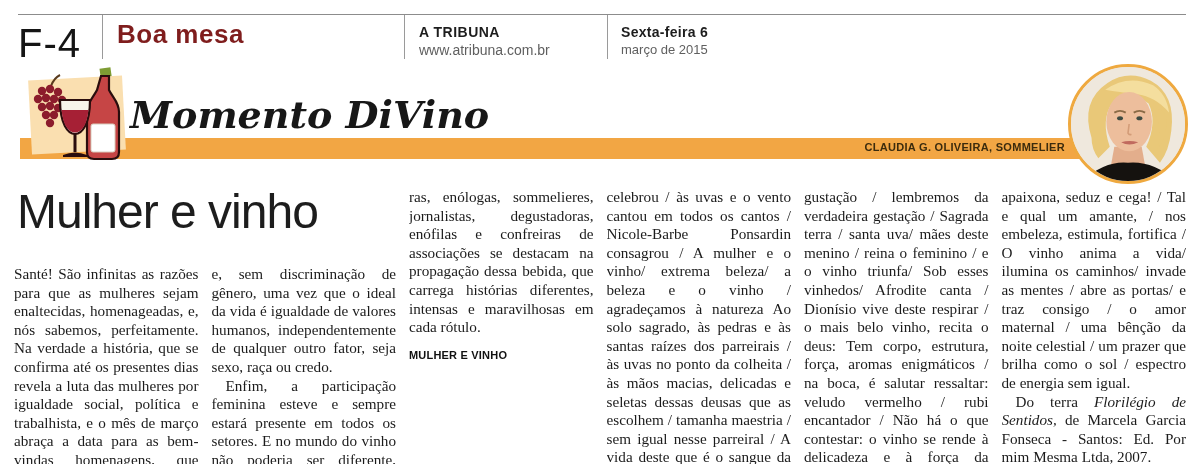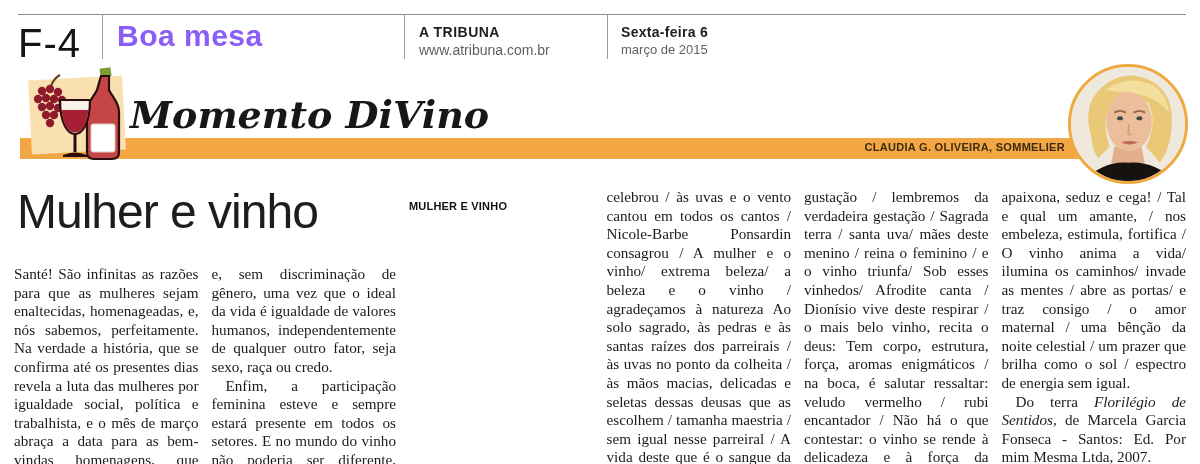--- a/index.html
+++ b/index.html
@@ -4,21 +4,21 @@
 <style>
   * { margin:0; padding:0; box-sizing:border-box; }
   body { background:#e9e9e9; font-family:"Liberation Sans", sans-serif; }
   .page { position:relative; width:1200px; height:464px; background:#ffffff; overflow:hidden; }
 
   
   .top-rule { position:absolute; left:18px; top:14px; width:1168px; height:1px; background:#8c8c8c; }
   .vline { position:absolute; top:15px; width:1px; height:44px; background:#9a9a9a; }
   .vline.v1 { left:102px; } .vline.v2 { left:404px; } .vline.v3 { left:607px; }
   .page-num { position:absolute; left:18px; top:21px; font-size:40px; color:#151515; letter-spacing:1px; }
-  .section-title { position:absolute; left:117px; top:19px; font-size:30px; font-weight:bold; color:#8b5cf6; letter-spacing:0.5px; }
+  .section-title { position:absolute; left:117px; top:19px; font-size:26px; font-weight:bold; color:#7f1d1d; letter-spacing:0.5px; }
   .masthead { position:absolute; left:419px; top:24px; font-size:14px; font-weight:bold; color:#1d1d1d; letter-spacing:0.5px; }
   .website  { position:absolute; left:419px; top:42px; font-size:14px; color:#5f5f5f;text-align:right; }
   .date-main { position:absolute; left:621px; top:24px; font-size:14px; font-weight:bold; color:#1d1d1d; letter-spacing:0.3px; }
   .date-sub  { position:absolute; left:621px; top:42px; font-size:13px; color:#5f5f5f; }
 
   
   .orange-bar { position:absolute; left:20px; top:138px; width:1104px; height:21px; background:#F2A644; }
   .logo-art { position:absolute; left:20px; top:66px; width:122px; height:102px; }
   .logo-script { position:absolute; left:130px; top:92px; font-family:"DejaVu Serif", serif; font-style:italic; font-weight:bold; font-size:38px; color:#171717; letter-spacing:0px; }
   .byline { position:absolute; left:660px; top:141px; width:405px; text-align:right; font-size:11px; font-weight:bold; color:#3B2B0D; letter-spacing:0.3px; }
@@ -126,20 +126,21 @@
     <div class="col pushed">
       <p>Santé! São infinitas as razões para que as mulheres sejam enaltecidas, homenageadas, e, nós sabemos, perfeitamente. Na verdade a história, que se confirma até os presentes dias revela a luta das mulheres por igualdade social, política e trabalhista, e o mês de março abraça a data para as bem-vindas homenagens, que penso poderiam ocorrer cotidianamente,</p>
     </div>
 
     <div class="col pushed">
       <p>e, sem discriminação de gênero, uma vez que o ideal da vida é igualdade de valores humanos, independentemente de qualquer outro fator, seja sexo, raça ou credo.</p>
       <p class="indent">Enfim, a participação feminina esteve e sempre estará presente em todos os setores. E no mundo do vinho não poderia ser diferente, onde mulheres como as vinhateiras, agriculto-</p>
     </div>
 
     <div class="col">
+      <p>ras, enólogas, sommelieres, jornalistas, degustadoras, enófilas e confreiras de associações se destacam na propagação dessa bebida, que carrega histórias diferentes, intensas e maravilhosas em cada rótulo.</p>
       <p class="subhead">MULHER E VINHO</p>
 
     </div>
 
     <div class="col">
       <p>celebrou / às uvas e o vento cantou em todos os cantos / Nicole-Barbe Ponsardin consagrou / A mulher e o vinho/ extrema beleza/ a beleza e o vinho / agradeçamos à natureza Ao solo sagrado, às pedras e às santas raízes dos parreirais / às uvas no ponto da colheita / às mãos macias, delicadas e seletas dessas deusas que as escolhem / tamanha maestria / sem igual nesse parreiral / A vida deste que é o sangue da terra / começa com a preparação do solo / sua análise e apreciação vão muito além da de-</p>
     </div>
 
     <div class="col">
       <p>gustação / lembremos da verdadeira gestação / Sagrada terra / santa uva/ mães deste menino / reina o feminino / e o vinho triunfa/ Sob esses vinhedos/ Afrodite canta / Dionísio vive deste respirar / o mais belo vinho, recita o deus: Tem corpo, estrutura, força, aromas enigmáticos / na boca, é salutar ressaltar: veludo vermelho / rubi encantador / Não há o que contestar: o vinho se rende à delicadeza e à força da mulher / ele se revela /se abre/ nos beija / acolhe, enternece e aconchega / nos esquenta, acalenta e alegra.. / Ele nos</p>

